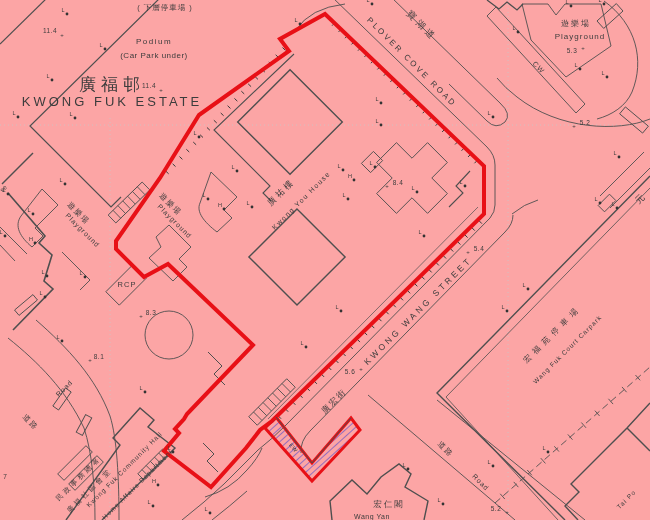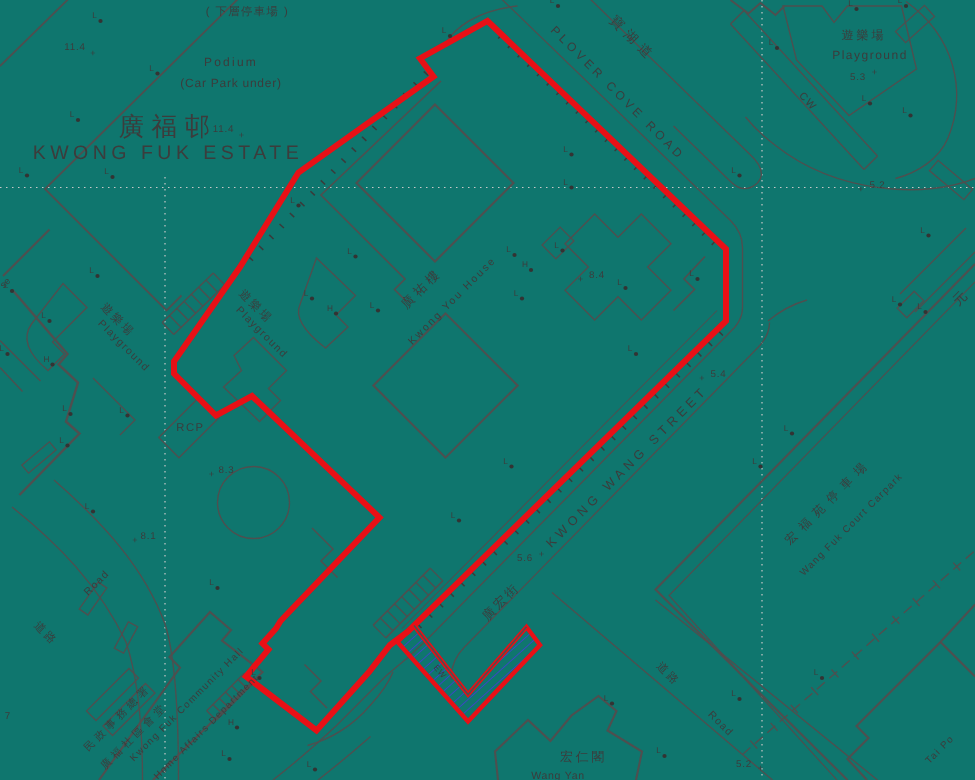--- a/index.html
+++ b/index.html
@@ -1,16 +1,16 @@
 <!DOCTYPE html>
 <html><head>
 <meta charset="utf-8">
 <style>
   html,body{margin:0;padding:0;background:#ffffff;}
-  .map-frame{position:relative;width:650px;height:520px;overflow:hidden;background:#0f766e;
+  .map-frame{position:relative;width:650px;height:520px;overflow:hidden;background:#fca5a5;
     font-family:"Liberation Sans", sans-serif;}
   svg text{font-family:"Liberation Sans", sans-serif;}
 </style>
 </head>
 <body>
 
 <div class="map-frame">
   <svg id="map-svg" width="650" height="520" viewBox="0 0 650 520" xmlns="http://www.w3.org/2000/svg">
     <defs>
       <pattern id="bluehatch" patternUnits="userSpaceOnUse" width="5" height="5" patternTransform="rotate(48)">

